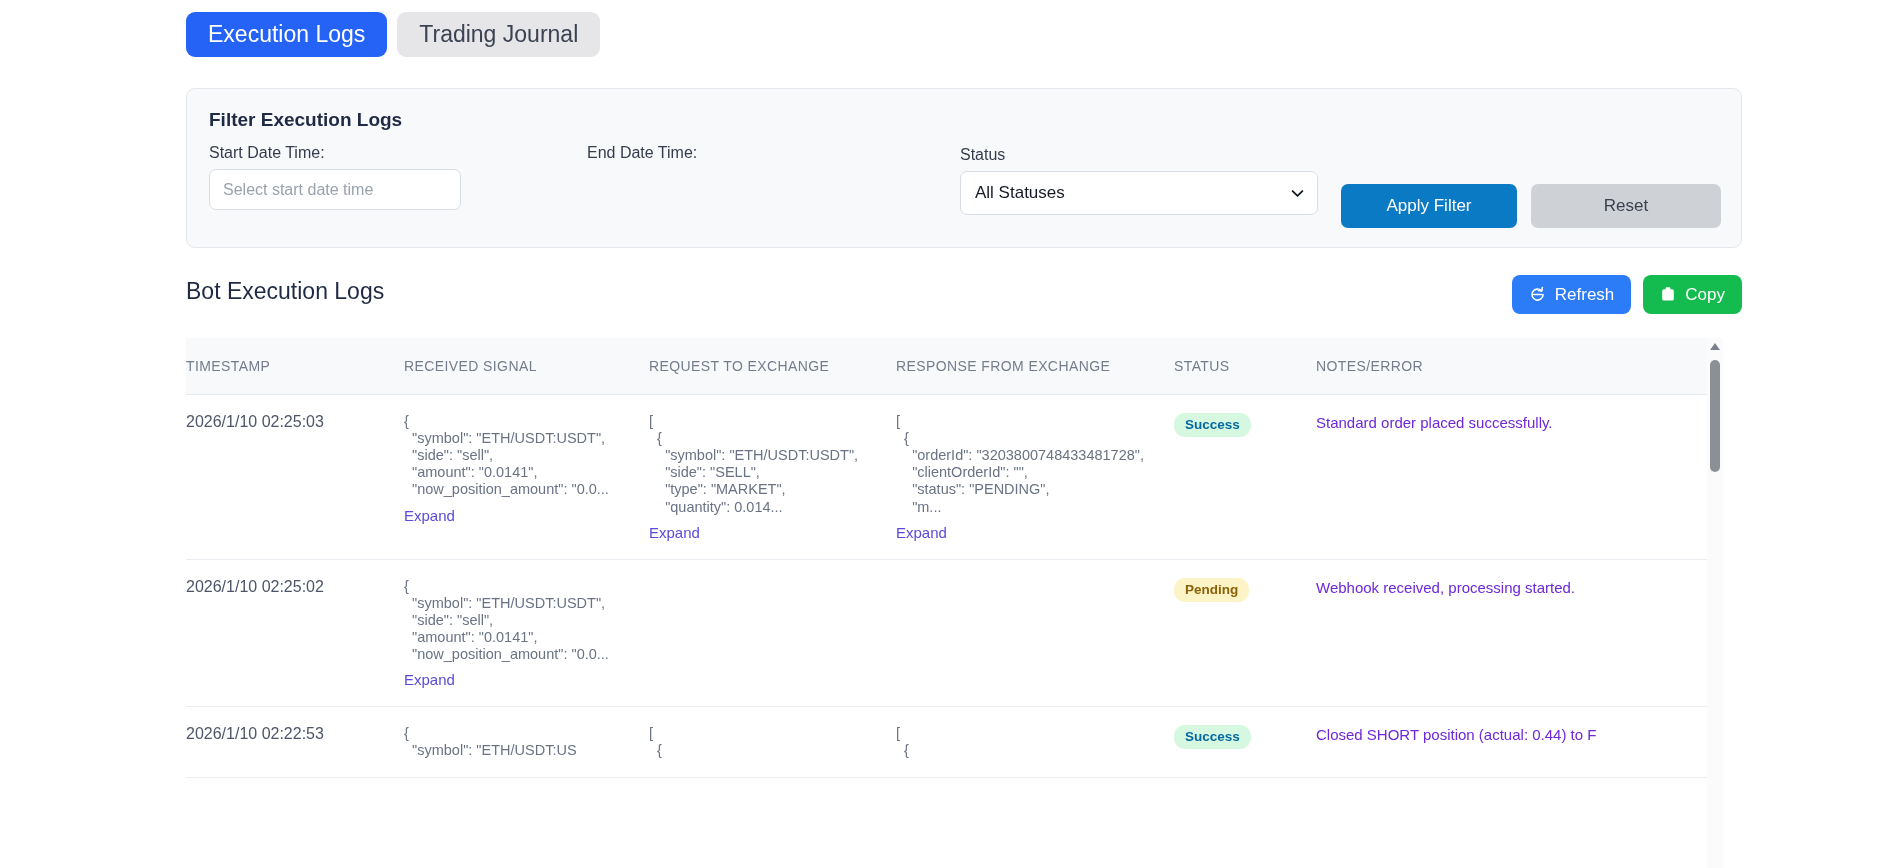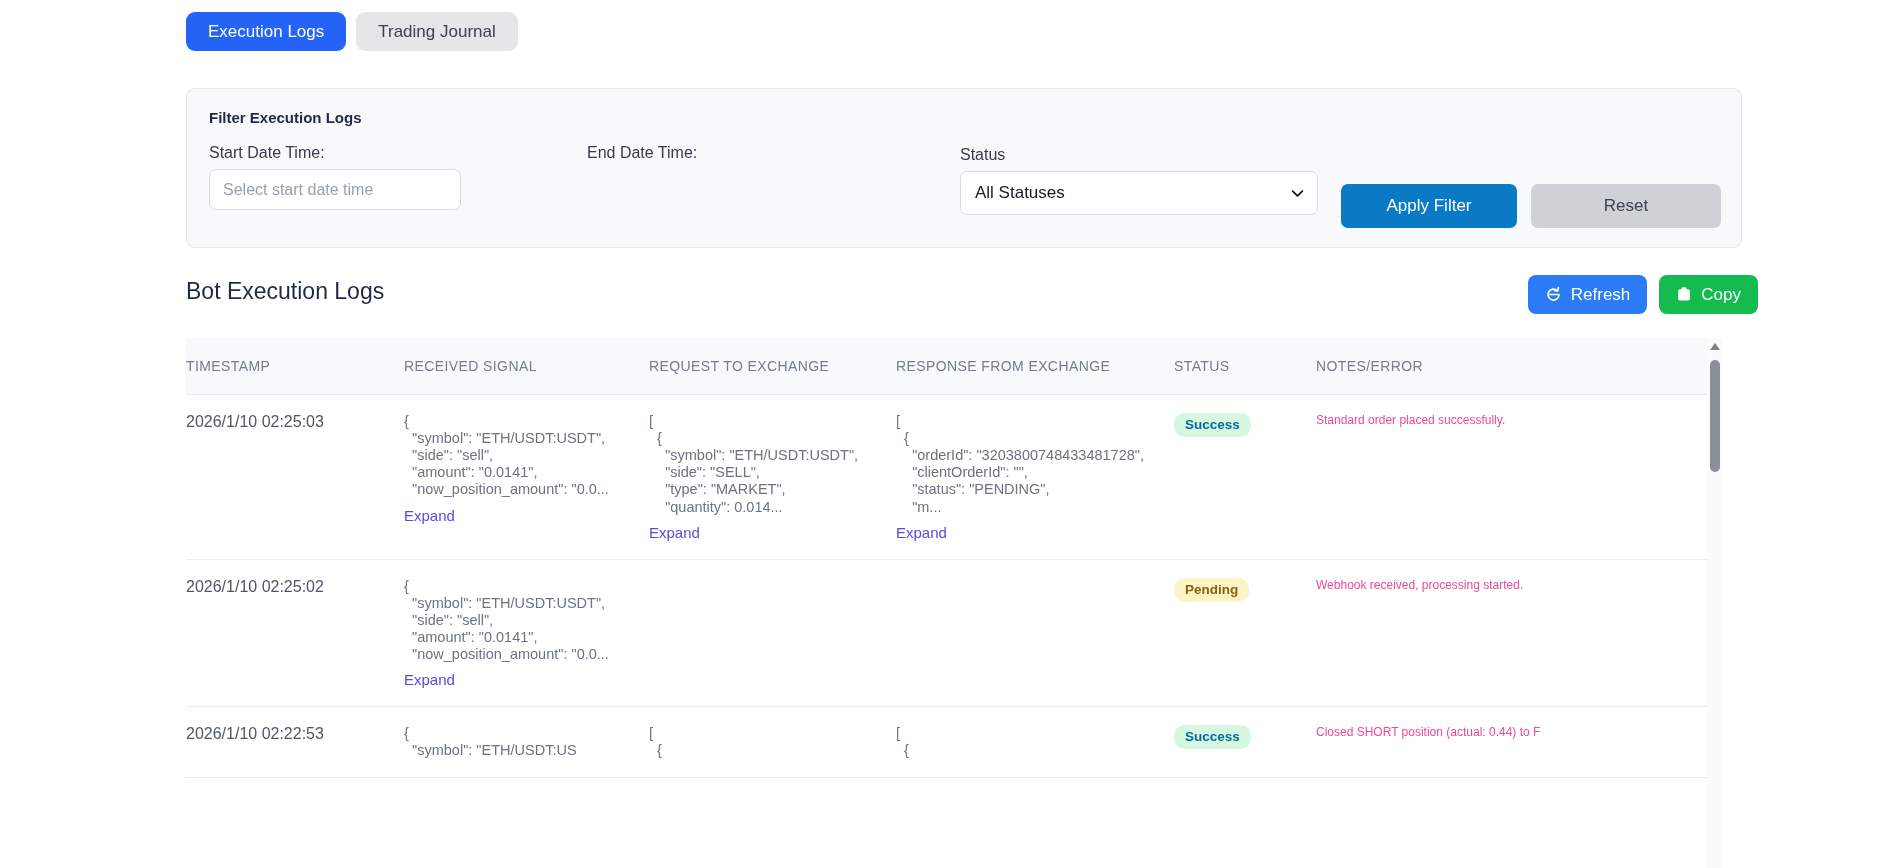--- a/index.html
+++ b/index.html
@@ -13,38 +13,38 @@
   .page { position: relative; width: 1885px; height: 868px; }
 
   
   .tabbar {
     position: absolute; left: 186px; top: 12px;
     display: flex; gap: 10px; align-items: center;
   }
   .tab {
     border: none; border-radius: 9px;
     padding: 11px 22px;
-    font-size: 17px; line-height: 1;
+    font-size: 23px; line-height: 1;
     cursor: pointer;
     font-family: "Liberation Sans", sans-serif;
   }
   .tab.active { background: #2563f6; color: #ffffff; }
   .tab.inactive { background: #e6e6e8; color: #3b4252; }
 
   
   .filter-panel {
     position: absolute; left: 186px; top: 88px;
     width: 1556px; height: 160px;
     background: #f8f9fb;
     border: 1px solid #e3e6ec;
     border-radius: 9px;
   }
   .filter-title {
     position: absolute; left: 22px; top: 20px;
-    font-size: 15px; font-weight: bold; color: #1f2a44;
+    font-size: 19px; font-weight: bold; color: #1f2a44;
   }
   .field { position: absolute; }
   .field-label {
     font-size: 16px; color: #343c4e; display: block; margin-bottom: 7px;
   }
   .text-input {
     width: 252px; height: 41px;
     border: 1px solid #d8dde5; border-radius: 7px;
     background: #ffffff;
     padding: 0 13px;
@@ -90,21 +90,21 @@
     width: 190px; height: 44px;
     background: #ced2d6; color: #3a4250;
   }
 
   
   .section-title {
     position: absolute; left: 186px; top: 278px;
     font-size: 23px; color: #1f2a44;
   }
   .header-actions {
-    position: absolute; right: 127px; top: 275px;
+    position: absolute; right: 143px; top: 275px;
     display: flex; gap: 12px; align-items: center;
   }
   .action-btn {
     display: inline-flex; align-items: center; gap: 9px;
     border: none; border-radius: 8px;
     height: 39px; padding: 0 17px;
     font-size: 17px; color: #ffffff; cursor: pointer;
     font-family: "Liberation Sans", sans-serif;
   }
   .action-refresh { background: #2b7cf6; }
@@ -158,21 +158,21 @@
   }
   .badge {
     display: inline-block;
     border-radius: 11px;
     padding: 4px 11px;
     font-size: 13.5px; font-weight: bold;
     line-height: 1.2;
   }
   .badge-success { background: #d6f8e0; color: #0369a1; }
   .badge-pending { background: #fcf3c6; color: #8a6208; }
-  .note { font-size: 12px; color: #ec4899; line-height: 1.3; }
+  .note { font-size: 15px; color: #6d28d9; line-height: 1.3; }
 
   
   .scrollbar {
     position: absolute; right: 162px; top: 338px;
     width: 16px; height: 530px;
     background: #fbfbfc;
   }
   .sb-up {
     position: absolute; left: 3px; top: 5px;
     width: 0; height: 0;

